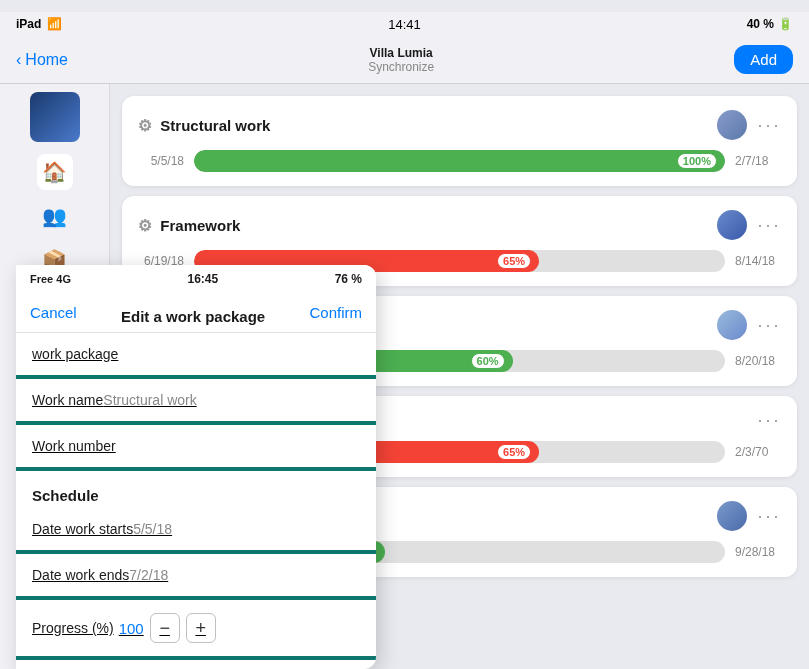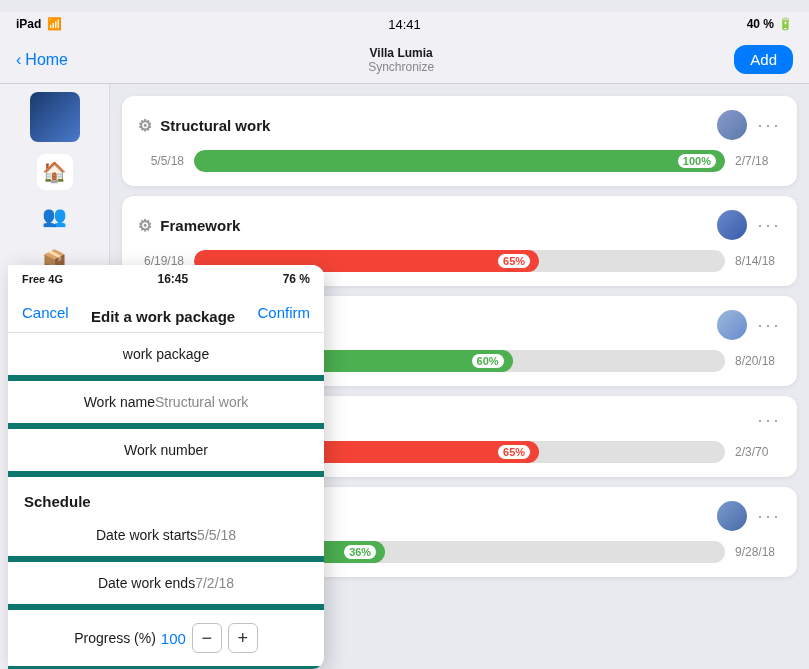--- a/index.html
+++ b/index.html
@@ -205,22 +205,22 @@
     .progress-label.outlined-green {
       background: white;
       color: #4caf50;
       border: 1px solid #4caf50;
     }
 
     
     .phone-overlay {
       position: absolute;
       top: 265px;
-      left: 8px;
-      width: 316px;
+      left: 16px;
+      width: 360px;
       height: 404px;
       background: white;
       border-radius: 0 12px 12px 0;
       box-shadow: 4px 4px 20px rgba(0,0,0,0.18);
       display: flex;
       flex-direction: column;
       overflow: hidden;
     }
 
     
@@ -264,24 +264,25 @@
     }
 
     
     .form-section {
       flex: 1;
       overflow-y: auto;
     }
     .form-field {
       display: flex;
       align-items: center;
-      justify-content: center;
+      justify-content: flex-start;
       padding: 13px 16px;
-      border-bottom: 6px solid #0f766e;
+      border-bottom: 4px solid #0f766e;
       min-height: 46px;
+      text-decoration: underline;
     }
     .field-label {
       font-size: 14px;
       color: #1a1a1a;
       font-weight: 400;
     }
     .field-value {
       font-size: 14px;
       color: #888;
     }

